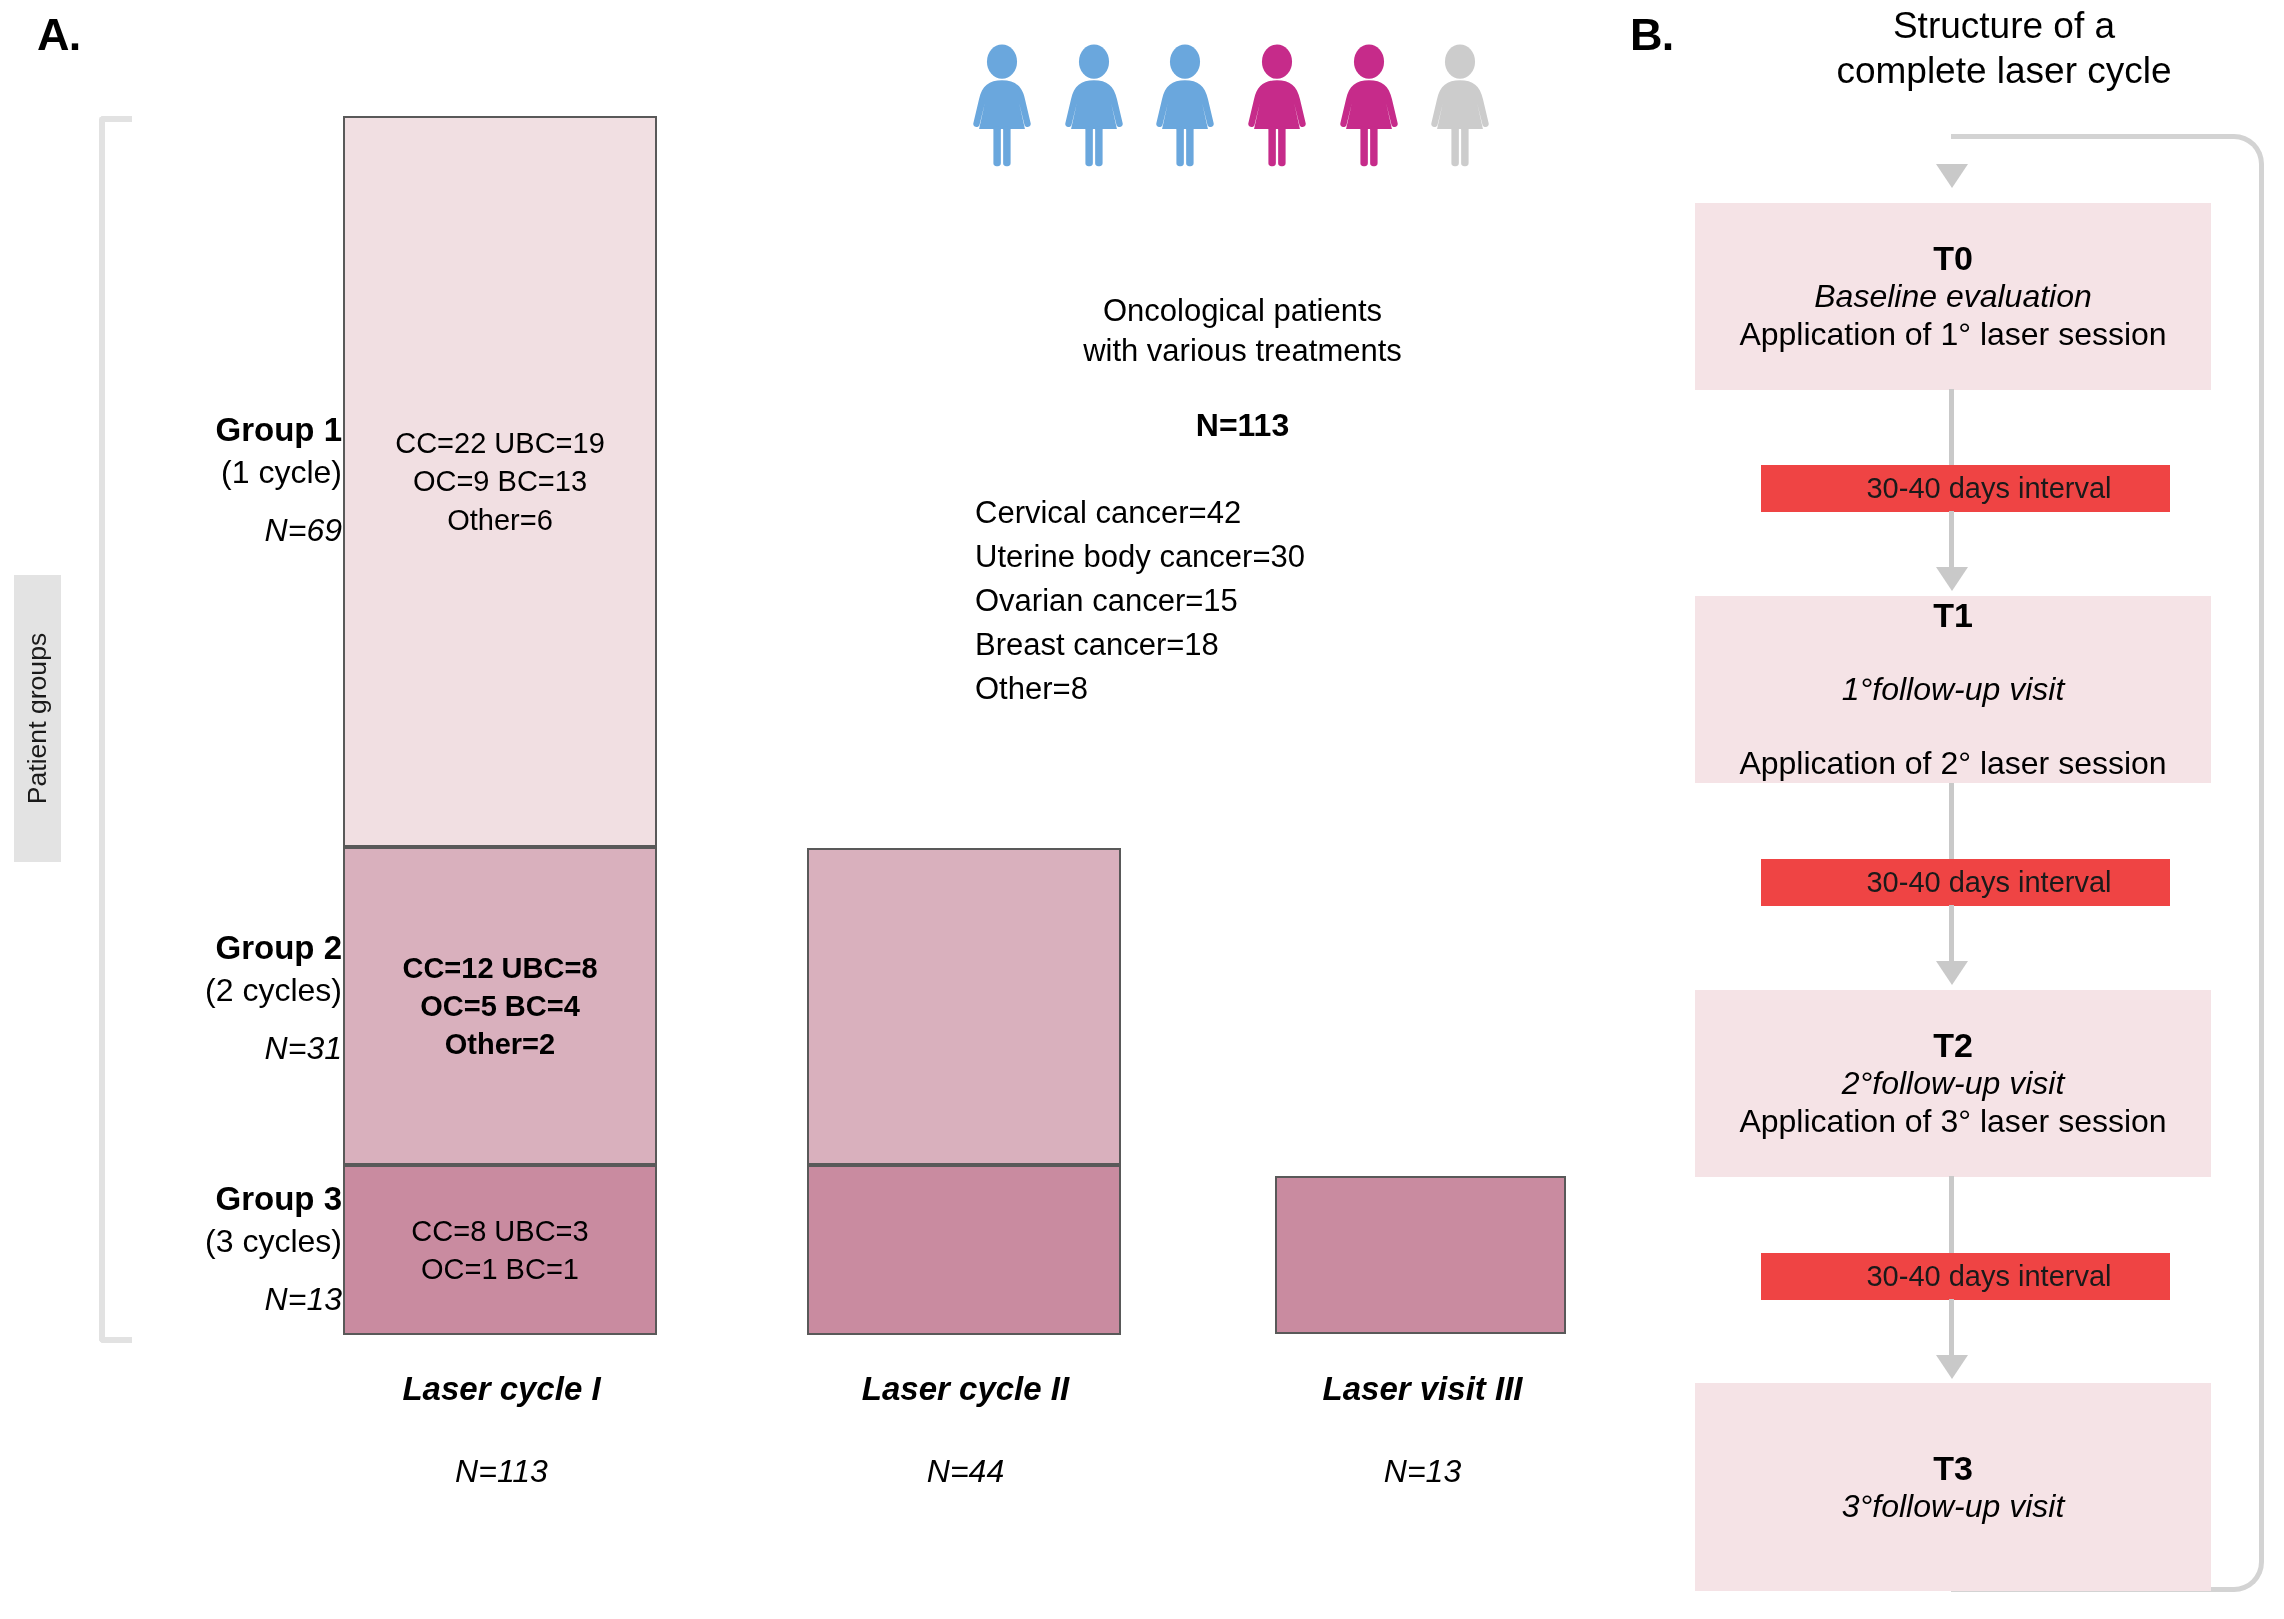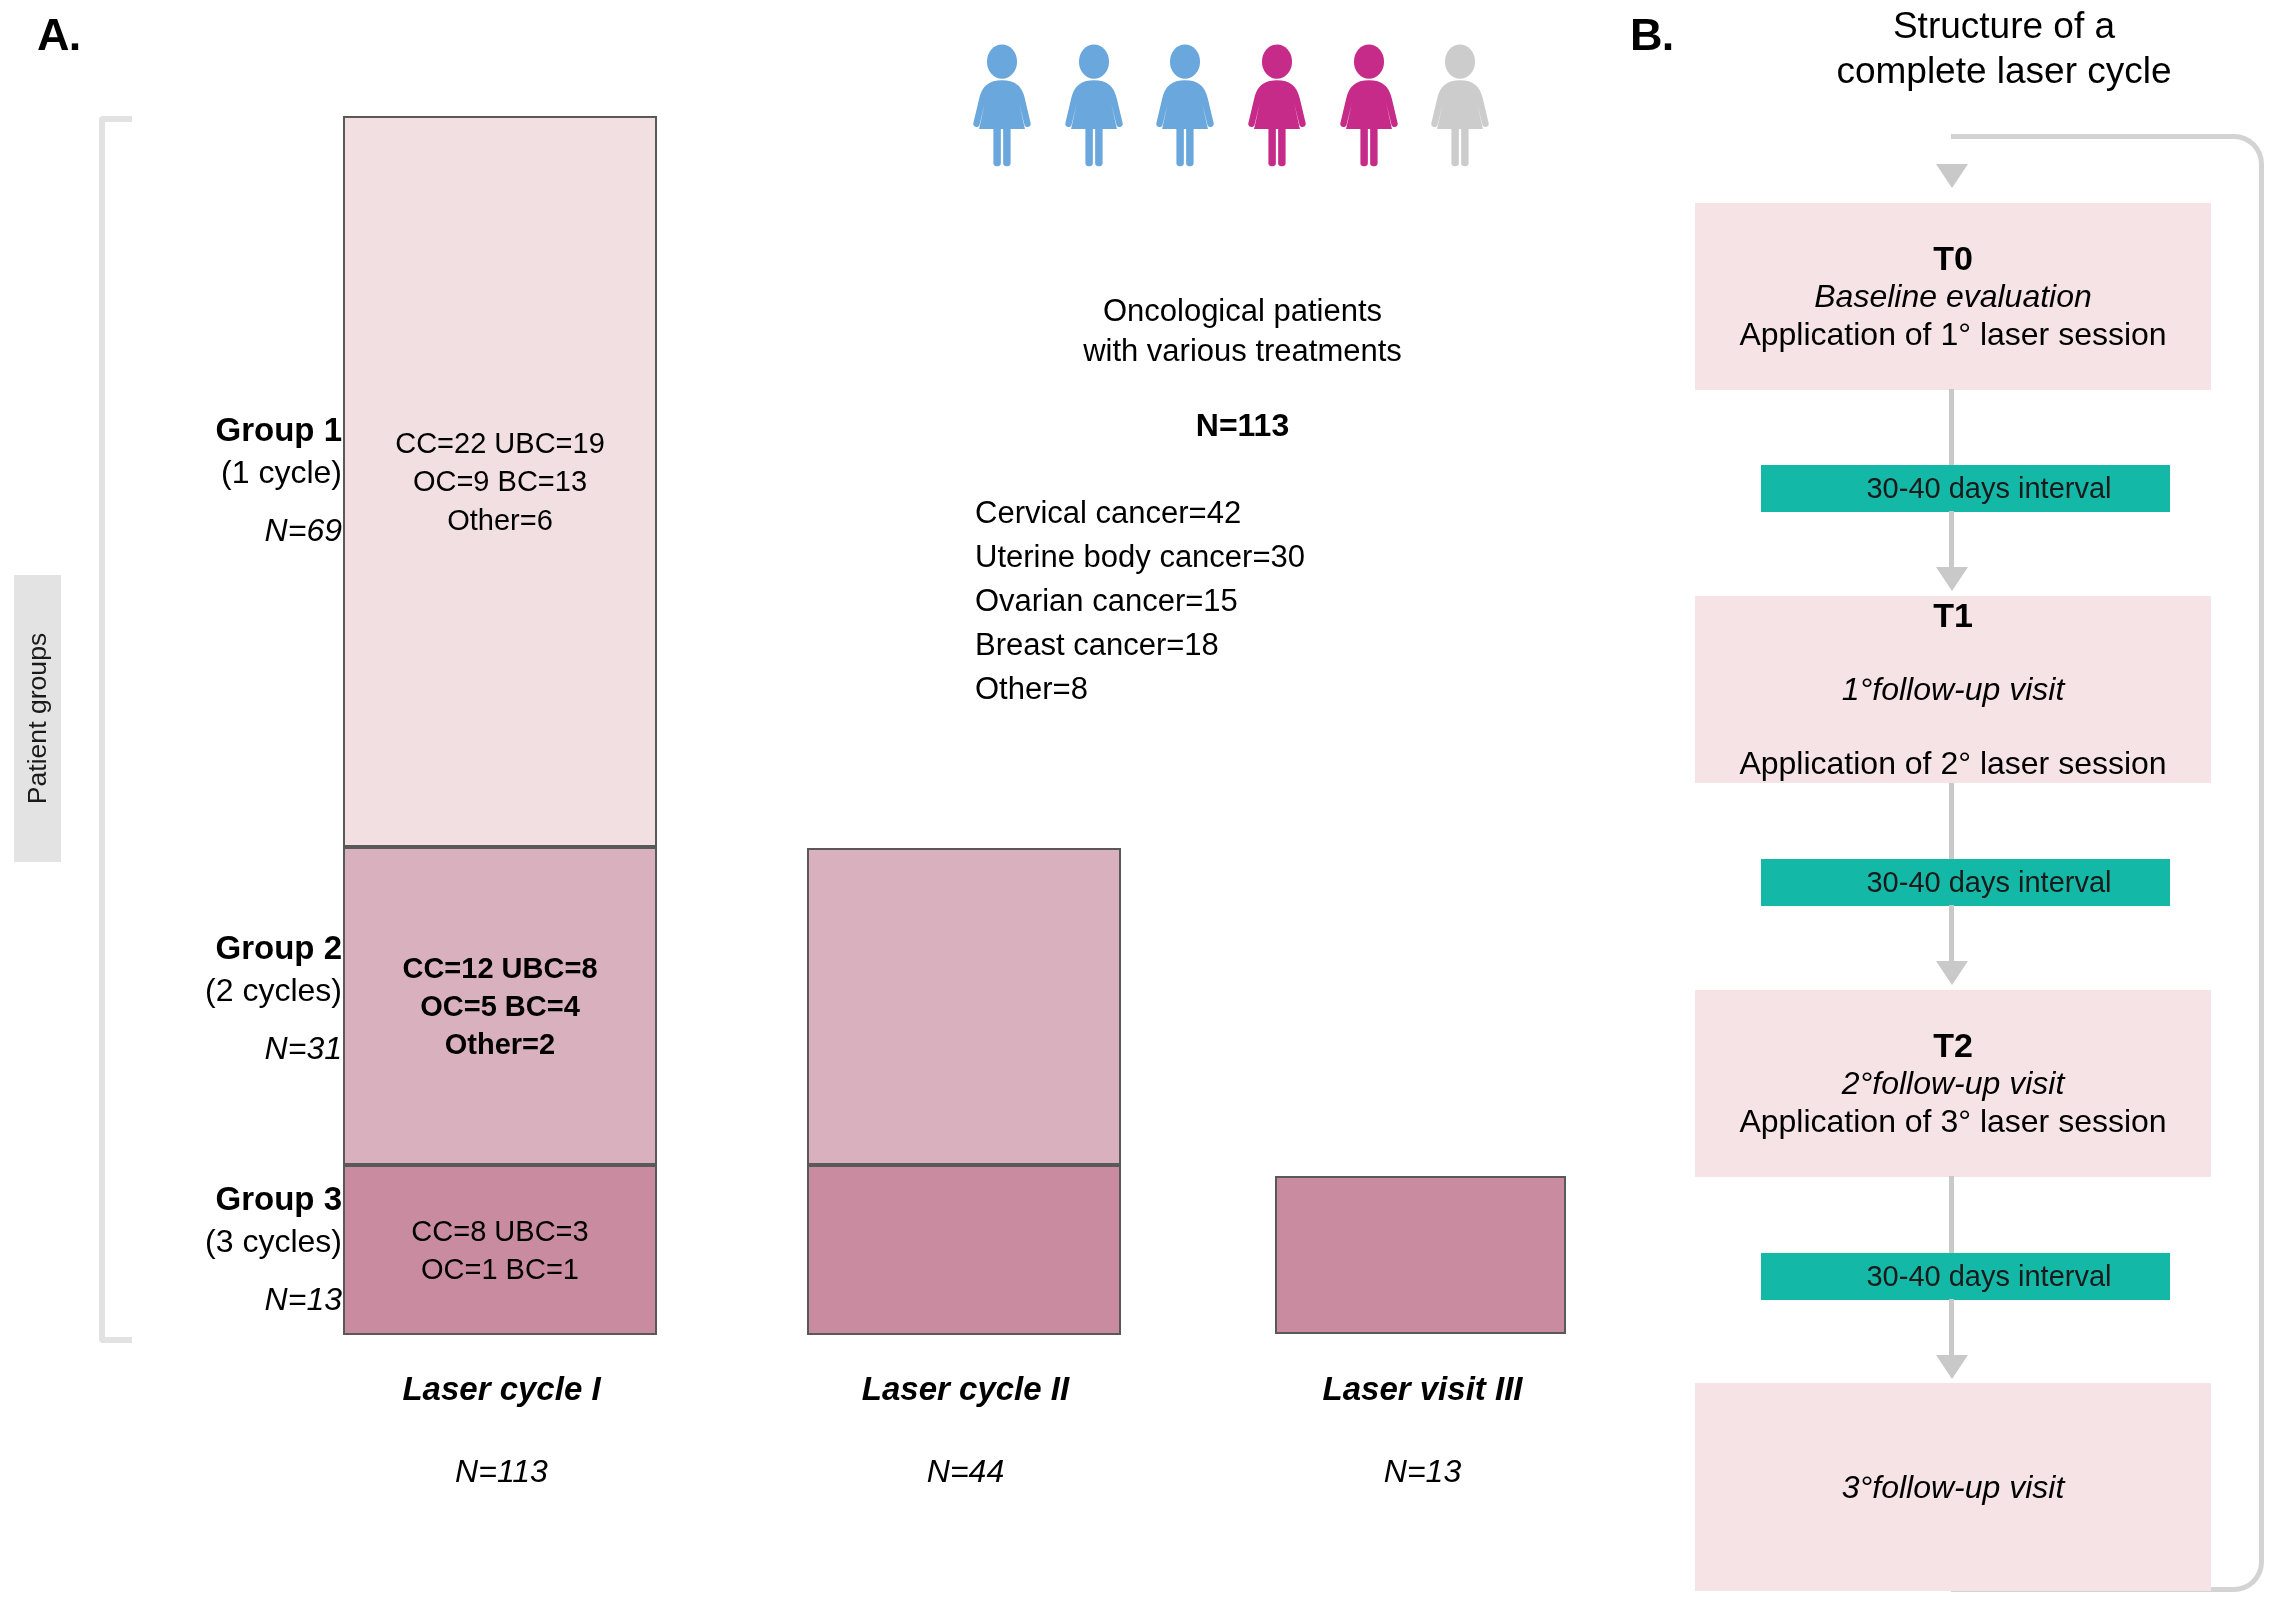--- a/index.html
+++ b/index.html
@@ -135,21 +135,21 @@
   .flow-box .fb-sub{font-style:italic;font-size:32px;display:block;}
   .flow-box .fb-desc{font-size:32px;display:block;line-height:1.22;}
 
   #box-t0{left:1695px;top:203px;width:516px;height:187px;}
   #box-t1{left:1695px;top:596px;width:516px;height:187px;gap:36px;}
   #box-t2{left:1695px;top:990px;width:516px;height:187px;}
   #box-t3{left:1695px;top:1383px;width:516px;height:208px;}
 
   .interval-box{
     box-sizing:border-box;
-    background:#14b8a6;
+    background:#ef4444;
     display:flex;align-items:center;justify-content:center;
     font-size:29px;color:#1a1a1a;padding-left:47px;
   }
   #int-1{left:1761px;top:465px;width:409px;height:47px;}
   #int-2{left:1761px;top:859px;width:409px;height:47px;}
   #int-3{left:1761px;top:1253px;width:409px;height:47px;}
 
   
   .conn{
     width:5px;background:#c9c9c9;
@@ -348,15 +348,16 @@
   <span class="fb-sub">2°follow-up visit</span>
   <span class="fb-desc">Application of 3° laser session</span>
 </div>
 
 <div class="abs conn" id="conn-2a"></div>
 <div class="abs interval-box" id="int-3">30-40 days interval</div>
 <div class="abs conn" id="conn-2b"></div>
 <div class="abs arrowhead" id="ah-3"></div>
 
 <div class="abs flow-box" id="box-t3">
+  <span class="fb-code">T3</span>
   <span class="fb-sub">3°follow-up visit</span>
 </div>
 
 
 </body></html>

